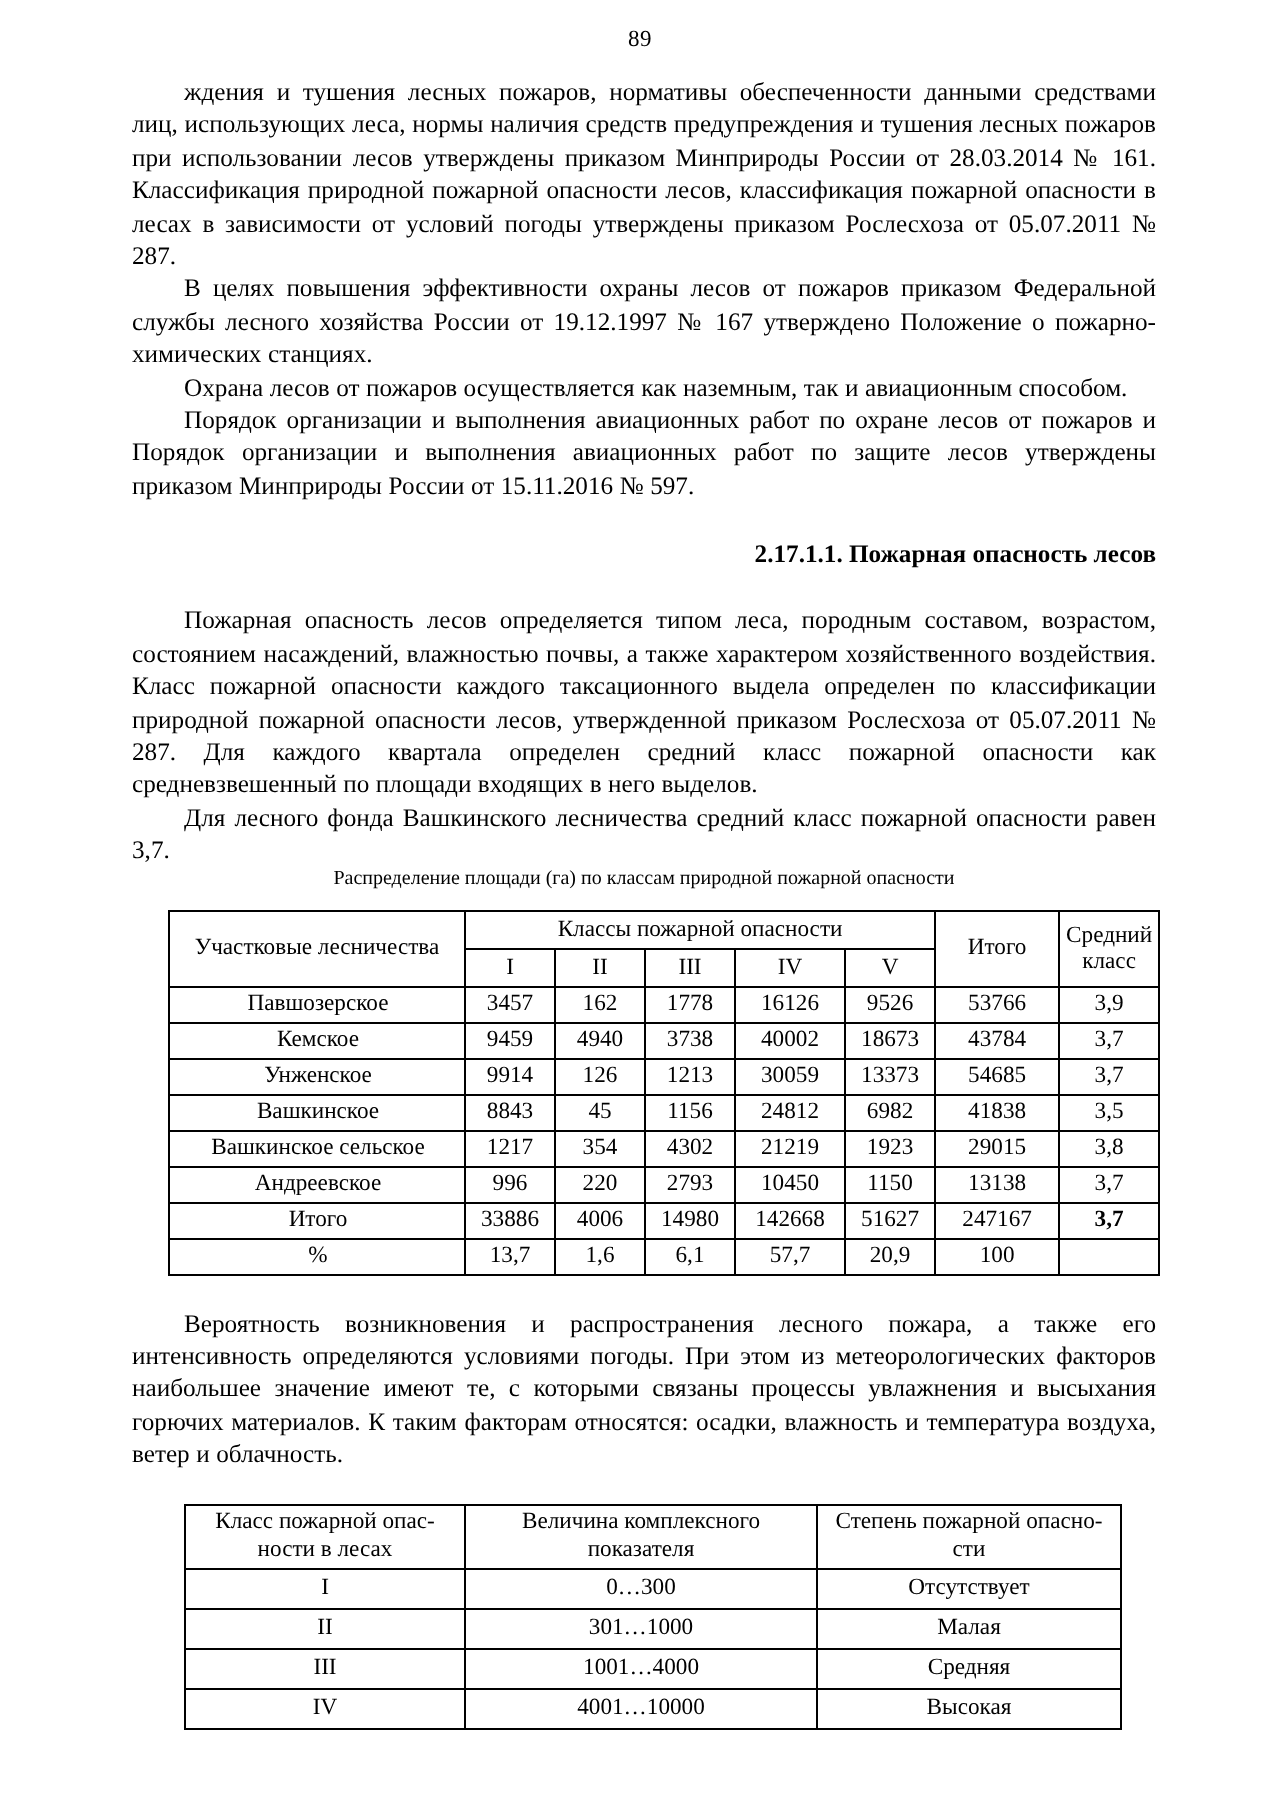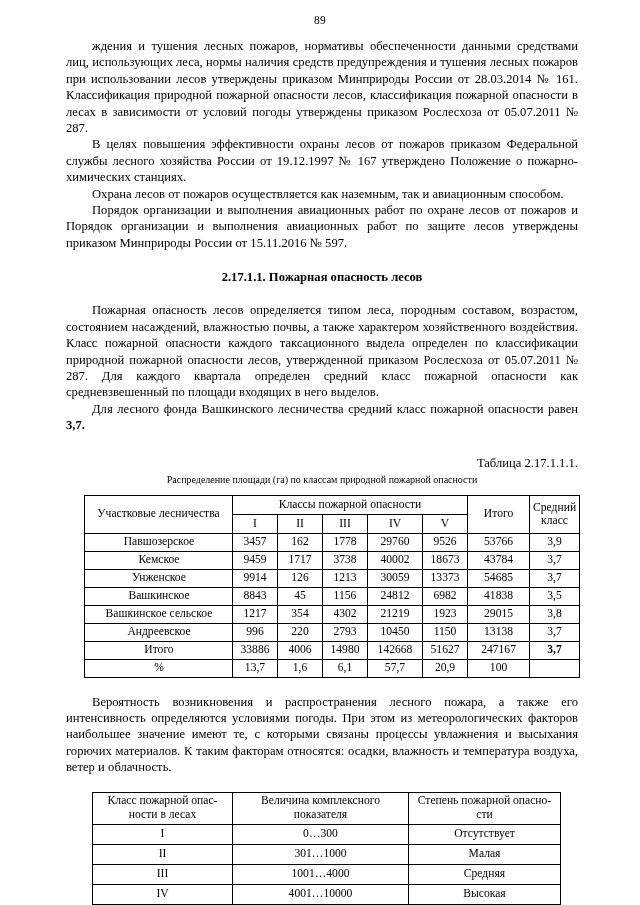--- a/index.html
+++ b/index.html
@@ -35,25 +35,25 @@
   }
   p.para {
     margin: 0;
     font-size: 12.6px;
     line-height: 16.4px;
     text-align: justify;
     text-indent: 26px;
     hyphens: none;
     word-spacing: 0.1px;
   }
-  .bold-inline { font-weight: bold; }
+  .bold-inline { font-weight: normal; }
   h2.section-title {
     font-size: 12.6px;
     font-weight: bold;
-    text-align: center;
+    text-align: right;
     margin: 19px 0 17px 0;
   }
   .table-label {
     font-size: 12.6px;
     text-align: right;
     margin-top: 22px;
     margin-bottom: 3px;
   }
   .table-caption {
     font-size: 10px;
@@ -121,21 +121,20 @@
     <p class="para">В целях повышения эффективности охраны лесов от пожаров приказом Федеральной службы лесного хозяйства России от 19.12.1997 № 167 утверждено Положение о пожарно-химических станциях.</p>
     <p class="para">Охрана лесов от пожаров осуществляется как наземным, так и авиационным способом.</p>
     <p class="para">Порядок организации и выполнения авиационных работ по охране лесов от пожаров и Порядок организации и выполнения авиационных работ по защите лесов утверждены приказом Минприроды России от 15.11.2016 № 597.</p>
 
     <h2 class="section-title">2.17.1.1. Пожарная опасность лесов</h2>
 
     <p class="para">Пожарная опасность лесов определяется типом леса, породным составом, возрастом, состоянием насаждений, влажностью почвы, а также  характером хозяйственного воздействия. Класс пожарной опасности каждого таксационного выдела определен по классификации природной пожарной опасности лесов, утвержденной приказом Рослесхоза от 05.07.2011 № 287. Для каждого квартала определен средний класс пожарной опасности как средневзвешенный по площади входящих в него выделов.</p>
 
     <p class="para"><span>Для лесного фонда Вашкинского лесничества средний класс пожарной опасности равен </span><span class="bold-inline">3,7.</span></p>
 
-    <div class="table-label">Таблица 2.17.1.1.1.</div>
     <div class="table-caption">Распределение площади (га) по классам природной пожарной опасности</div>
 
     <table class="doc-table" id="fire-class-table">
       <colgroup>
         <col class="c-name">
           <col class="c-cls">
           <col class="c-cls">
           <col class="c-cls">
           <col class="c-cls4">
           <col class="c-cls">
@@ -156,29 +155,29 @@
           <td>IV</td>
           <td>V</td>
         </tr>
       </thead>
       <tbody id="table1-body">
           <tr>
             <td class="left-cell">Павшозерское</td>
             <td>3457</td>
             <td>162</td>
             <td>1778</td>
-            <td>29760</td>
+            <td>16126</td>
             <td>9526</td>
             <td>53766</td>
             <td>3,9</td>
           </tr>
           <tr>
             <td class="left-cell">Кемское</td>
             <td>9459</td>
-            <td>1717</td>
+            <td>4940</td>
             <td>3738</td>
             <td>40002</td>
             <td>18673</td>
             <td>43784</td>
             <td>3,7</td>
           </tr>
           <tr>
             <td class="left-cell">Унженское</td>
             <td>9914</td>
             <td>126</td>

